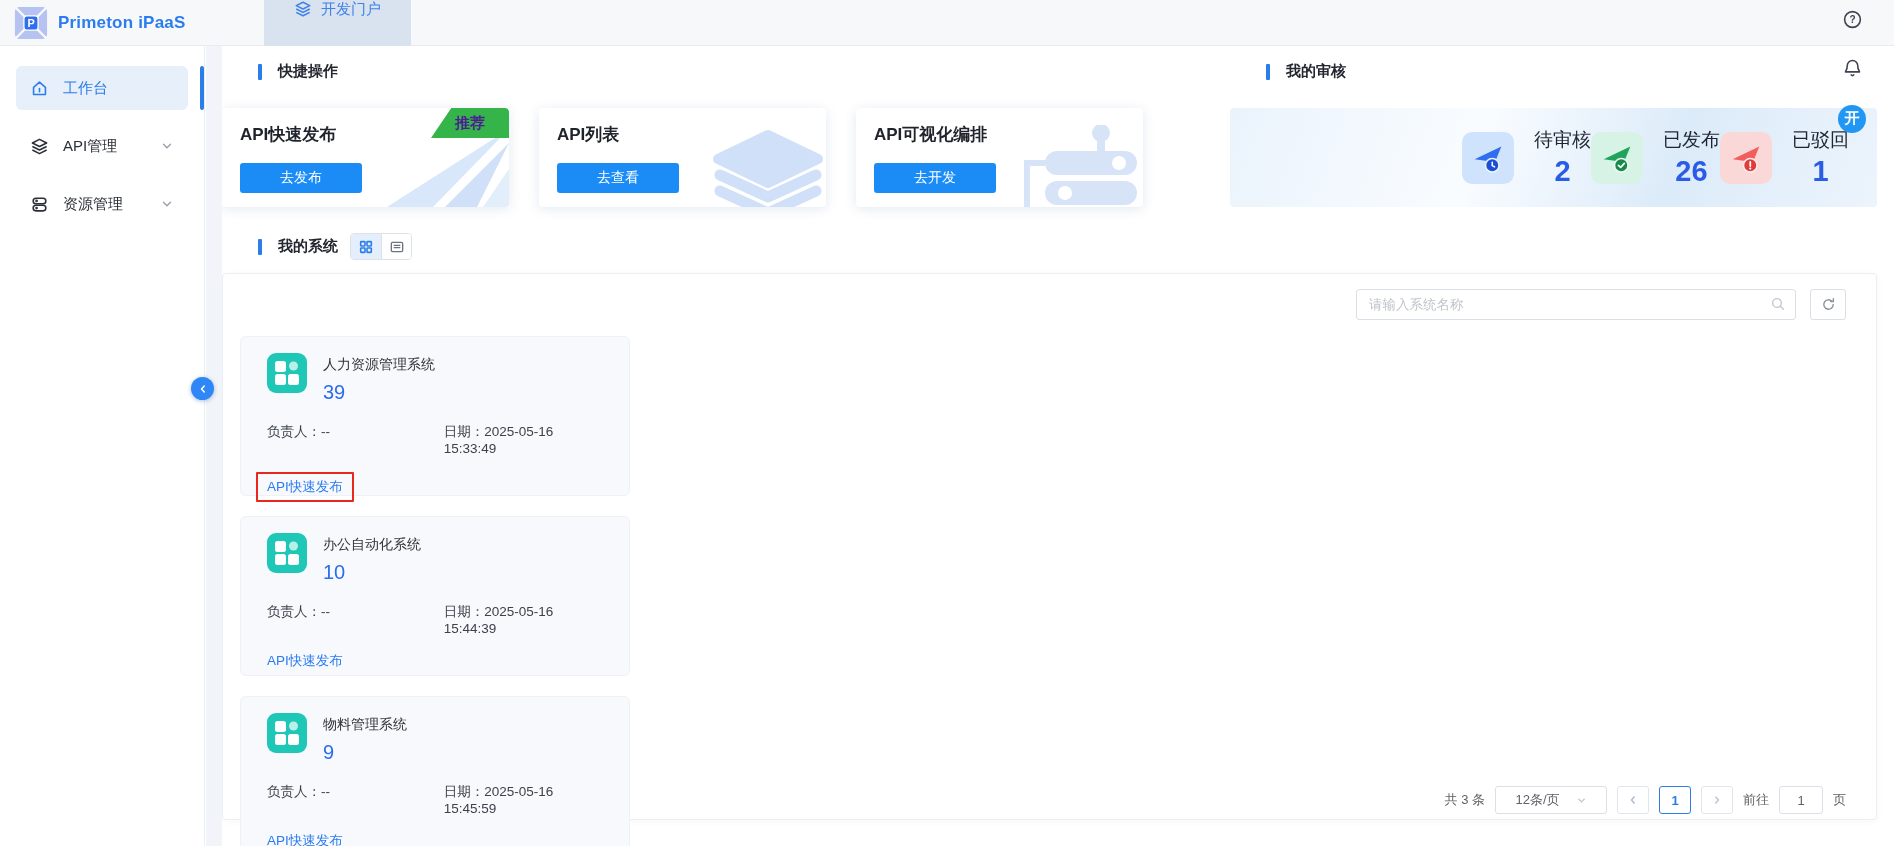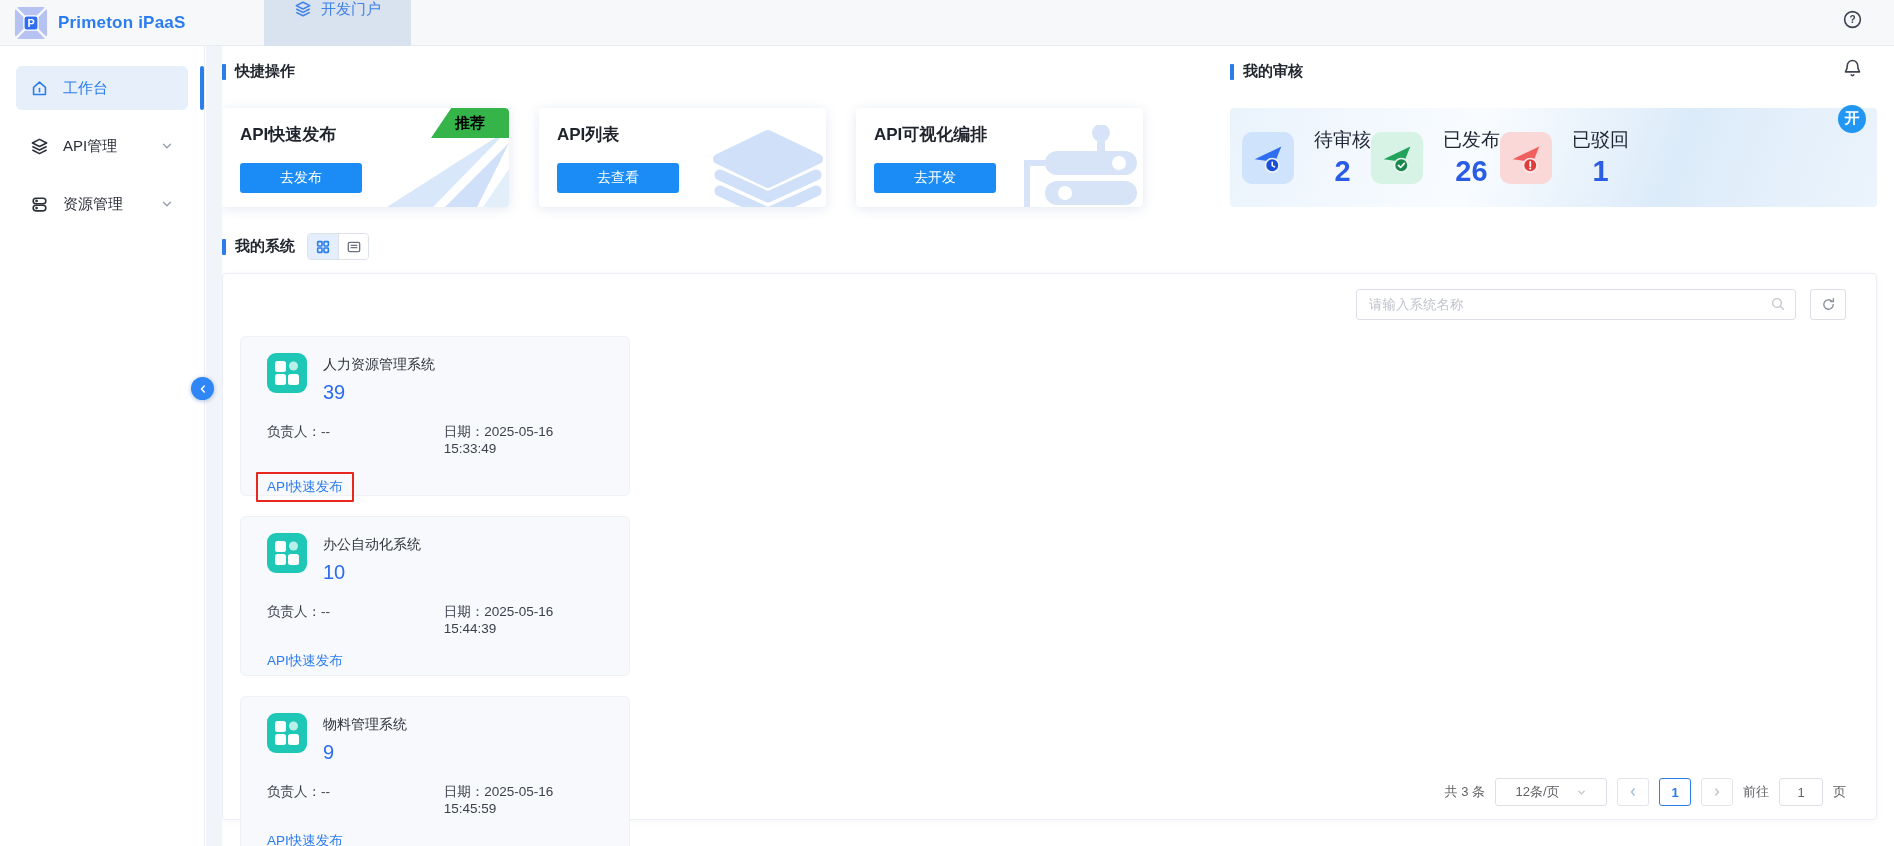--- a/index.html
+++ b/index.html
@@ -29,42 +29,42 @@
   .side-chevron { margin-left:auto; color:#9aa0ab; width:14px !important; height:14px !important; }
   .active-bar { position:absolute; right:0; top:20px; width:4px; height:44px; background:#2b7de9; border-radius:2px; }
   .collapse-btn { position:fixed; left:191px; top:377px; width:23px; height:23px; border-radius:50%;
     background:#2f86f6; color:#fff; display:flex; align-items:center; justify-content:center;
     box-shadow:0 1px 4px rgba(30,90,180,.4); cursor:pointer; z-index:40; }
   .collapse-btn svg { width:12px; height:12px; }
   .gutter { position:fixed; left:206px; top:46px; bottom:0; width:16px; background:#f1f4f8; z-index:5; }
 
   
   .content { position:absolute; left:222px; top:46px; width:1672px; height:800px; background:#fff; }
-  .sec-title { display:flex; align-items:center; gap:9px; font-size:15px; font-weight:bold; color:#23272f; }
+  .sec-title { display:flex; align-items:center; gap:16px; font-size:15px; font-weight:bold; color:#23272f;padding-left:36px; }
   .sec-bar { width:4px; height:16px; background:#2b7de9; border-radius:1px; }
 
   .top-row { display:flex; padding-top:16px; }
   .qa-col { width:1008px; flex:0 0 1008px; }
   .rv-col { flex:1; padding-right:17px; }
 
   .qa-cards { display:flex; gap:30px; margin-top:27px; }
   .qa-card { position:relative; width:287px; height:99px; background:#fff; border-radius:4px;
     box-shadow:0 2px 12px rgba(40,80,150,.13); overflow:hidden; padding:15px 18px; }
   .qa-title { font-size:17px; font-weight:bold; color:#1f232b; position:relative; z-index:2; }
   .qa-btn { position:absolute; left:18px; bottom:14px; width:122px; height:30px; background:#1b8cf5;
     color:#fff; font-size:14px; border:none; border-radius:3px; display:flex; align-items:center;
     justify-content:center; cursor:pointer; z-index:2; }
-  .qa-badge { position:absolute; top:0; right:0; width:78px; height:30px; background:#35b44a; color:#000000;
+  .qa-badge { position:absolute; top:0; right:0; width:78px; height:30px; background:#35b44a; color:#4c1d95;
     font-size:15px; font-weight:bold; display:flex; align-items:center; justify-content:center;
     clip-path:polygon(26% 0,100% 0,100% 100%,0 100%); border-radius:0 4px 0 0; z-index:3; }
   .qa-wm { position:absolute; right:0; bottom:0; z-index:1; }
 
   .rv-card { margin-top:27px; height:99px; border-radius:4px;
     background:linear-gradient(110deg,#eaf3fc 0%,#f9fcff 38%,#dcebf9 68%,#ecf4fc 100%);
-    display:flex; align-items:center; justify-content:flex-start; padding:0 12px; }
+    display:flex; align-items:center; justify-content:flex-end; padding:0 28px; }
   .stat { display:flex; align-items:center; gap:20px; }
   .stat-ic { width:52px; height:52px; border-radius:10px; display:flex; align-items:center; justify-content:center; }
   .stat-ic svg { width:34px; height:34px; }
   .stat-ic.blue { background:#cfe3fc; }
   .stat-ic.green { background:#d7f3e5; }
   .stat-ic.red { background:#fbd8d8; }
   .stat-label { font-size:19px; color:#1f2633; text-align:center; }
   .stat-value { font-size:29px; font-weight:bold; color:#2b5ce6; text-align:center; margin-top:2px; }
 
   .sys-head { display:flex; align-items:center; gap:12px; margin-top:26px; }
@@ -94,21 +94,21 @@
   .sys-top { display:flex; gap:16px; }
   .app-ic { width:40px; height:40px; flex:0 0 40px; }
   .sys-name { font-size:14px; color:#30343c; padding-top:3px; }
   .sys-count { font-size:20px; color:#2b6cf0; margin-top:7px; }
   .sys-info { display:flex; margin-top:19px; font-size:13.5px; color:#3c414b; }
   .sys-owner { width:184px; }
   .sys-link-row { margin-top:16px; font-size:13.5px; }
   .sys-link { color:#2b7cf2; cursor:pointer; }
   .hl-box { display:inline-block; border:2px solid #e8281e; padding:4px 9px; margin-left:-11px; border-radius:1px; }
 
-  .pager { position:absolute; right:30px; bottom:13px; display:flex; align-items:center; gap:10px;
+  .pager { position:absolute; right:30px; bottom:5px; display:flex; align-items:center; gap:10px;
     font-size:13px; color:#606266;margin-left:44px; }
   .pg-select { width:112px; height:28px; border:1px solid #dcdfe6; border-radius:3px; background:#fff;
     display:flex; align-items:center; justify-content:center; gap:16px; cursor:pointer; }
   .pg-select svg { width:11px; height:11px; color:#c0c4cc; }
   .pg-btn { width:32px; height:28px; border:1px solid #e2e6ec; border-radius:3px; background:#fff;
     display:flex; align-items:center; justify-content:center; cursor:pointer; }
   .pg-btn svg { width:12px; height:12px; }
   .pg-prev { color:#a8bcd8; }
   .pg-next { color:#c0c4cc; }
   .pg-cur { border:1px solid #2b7de9; color:#2b7de9; font-weight:bold; font-size:13px; }

